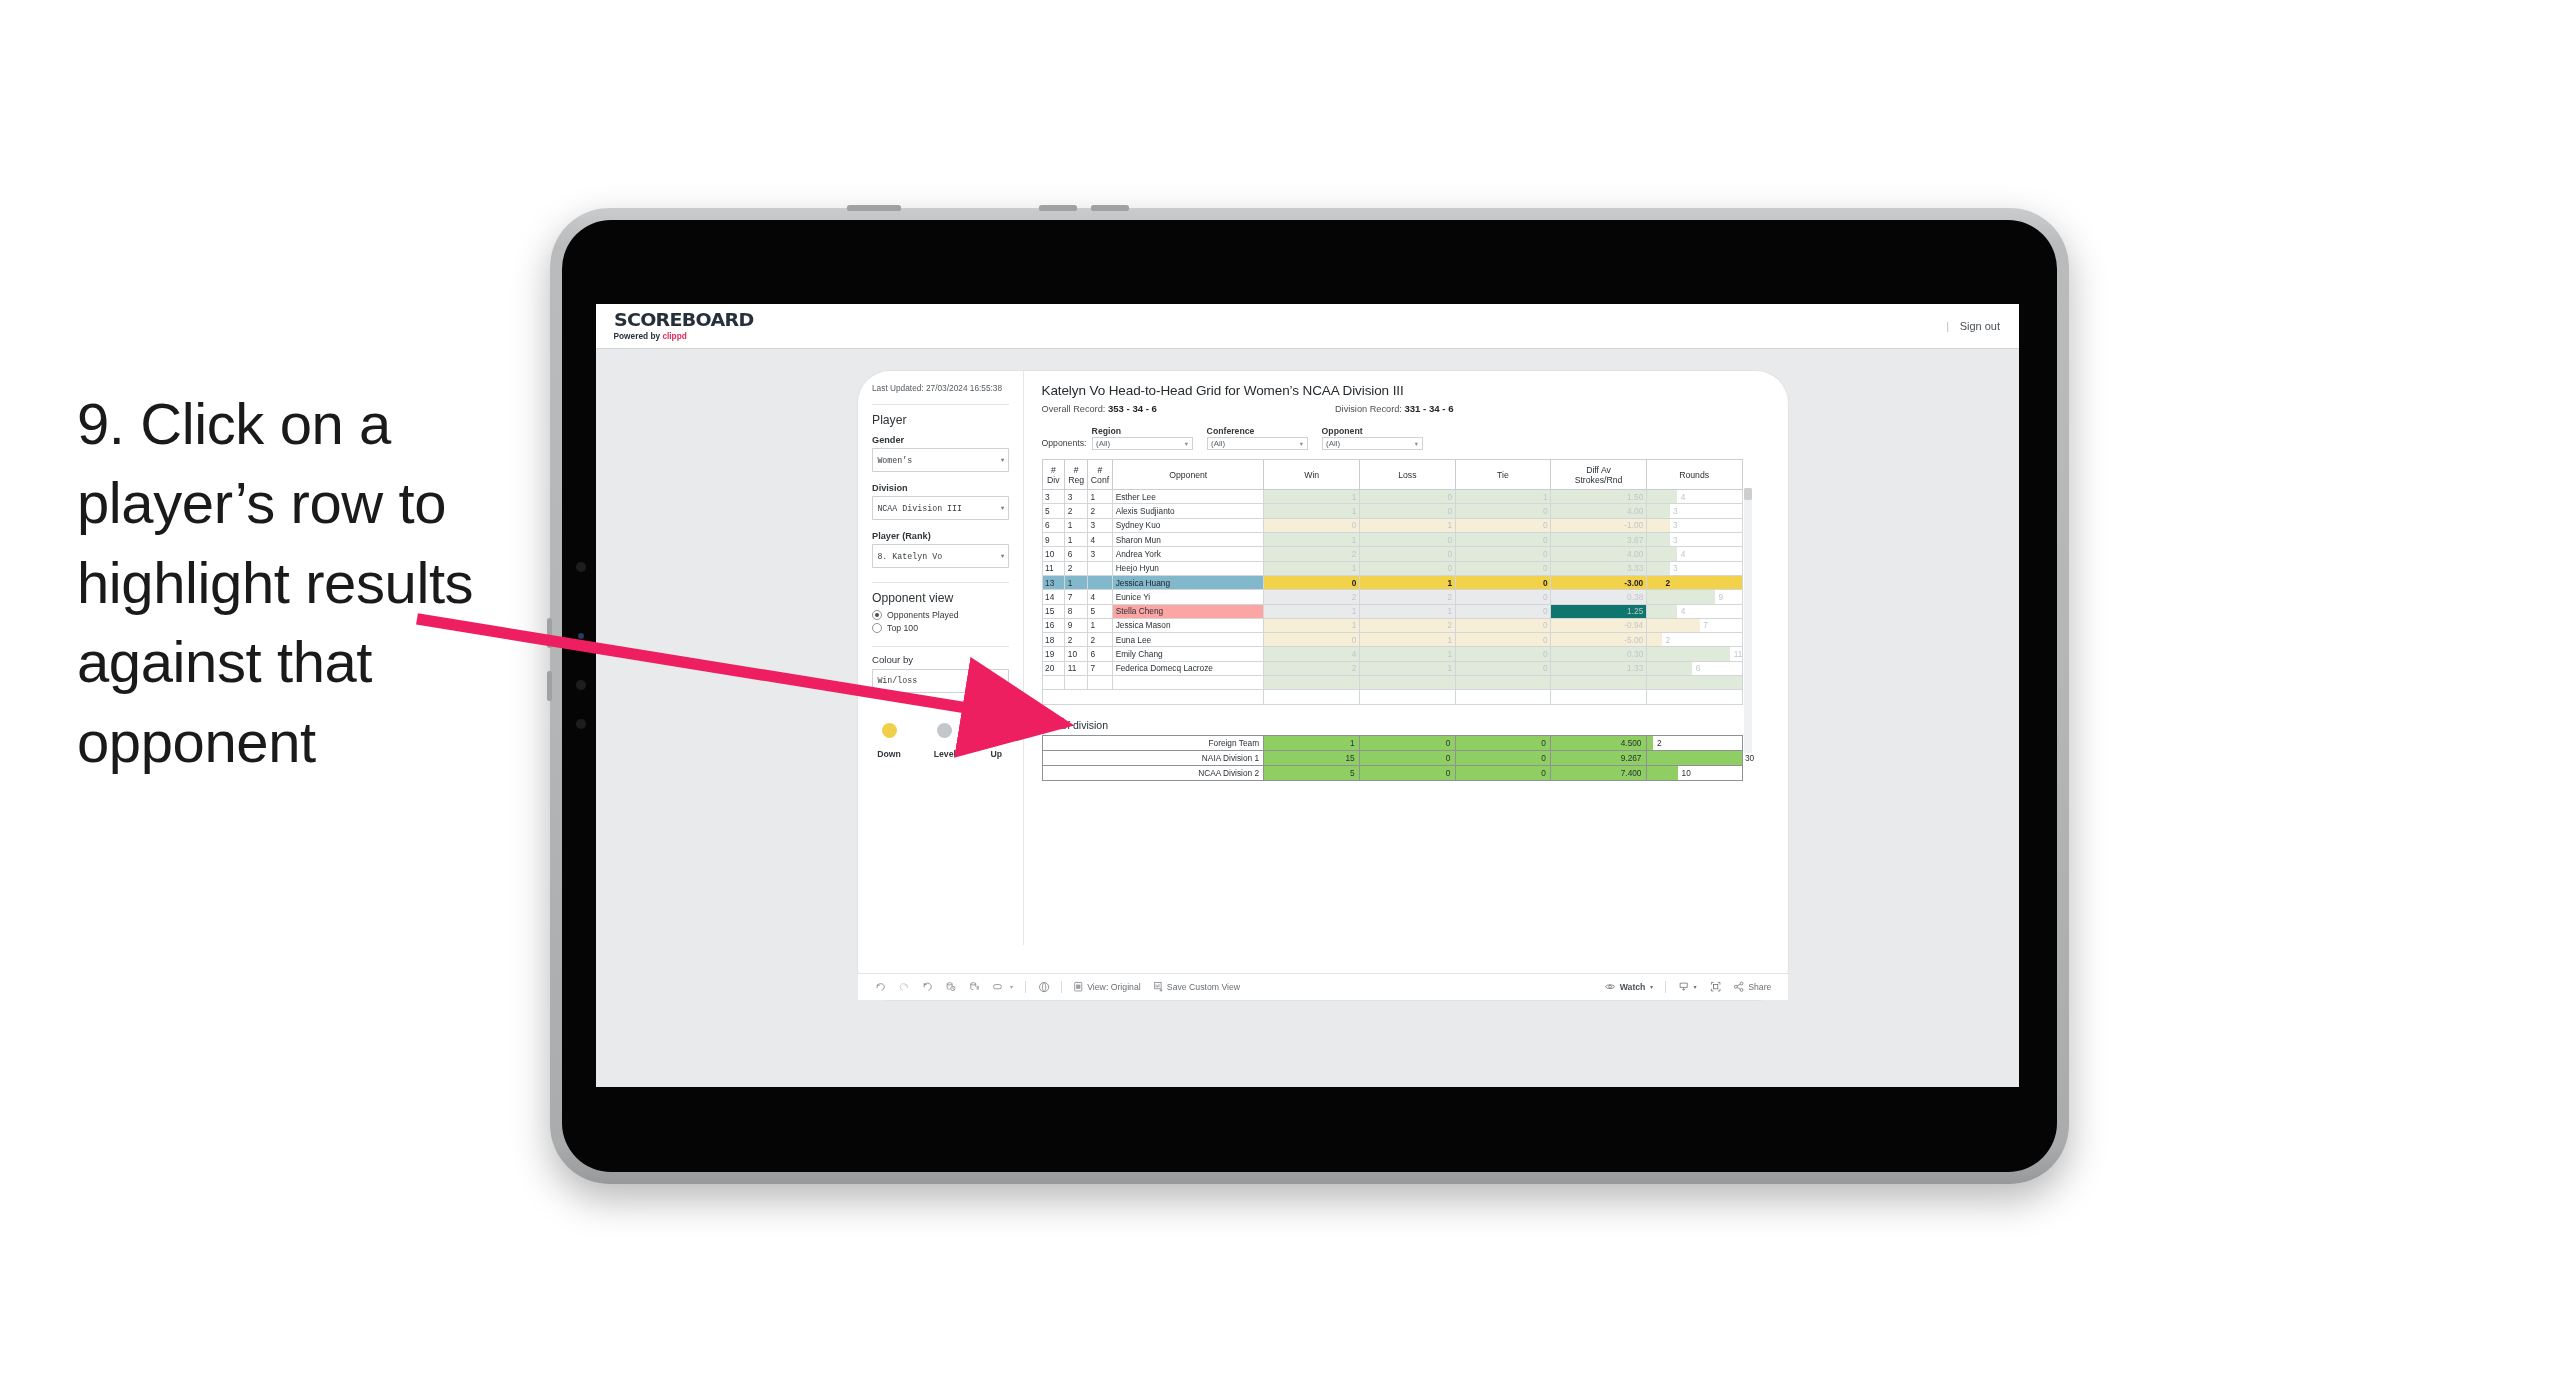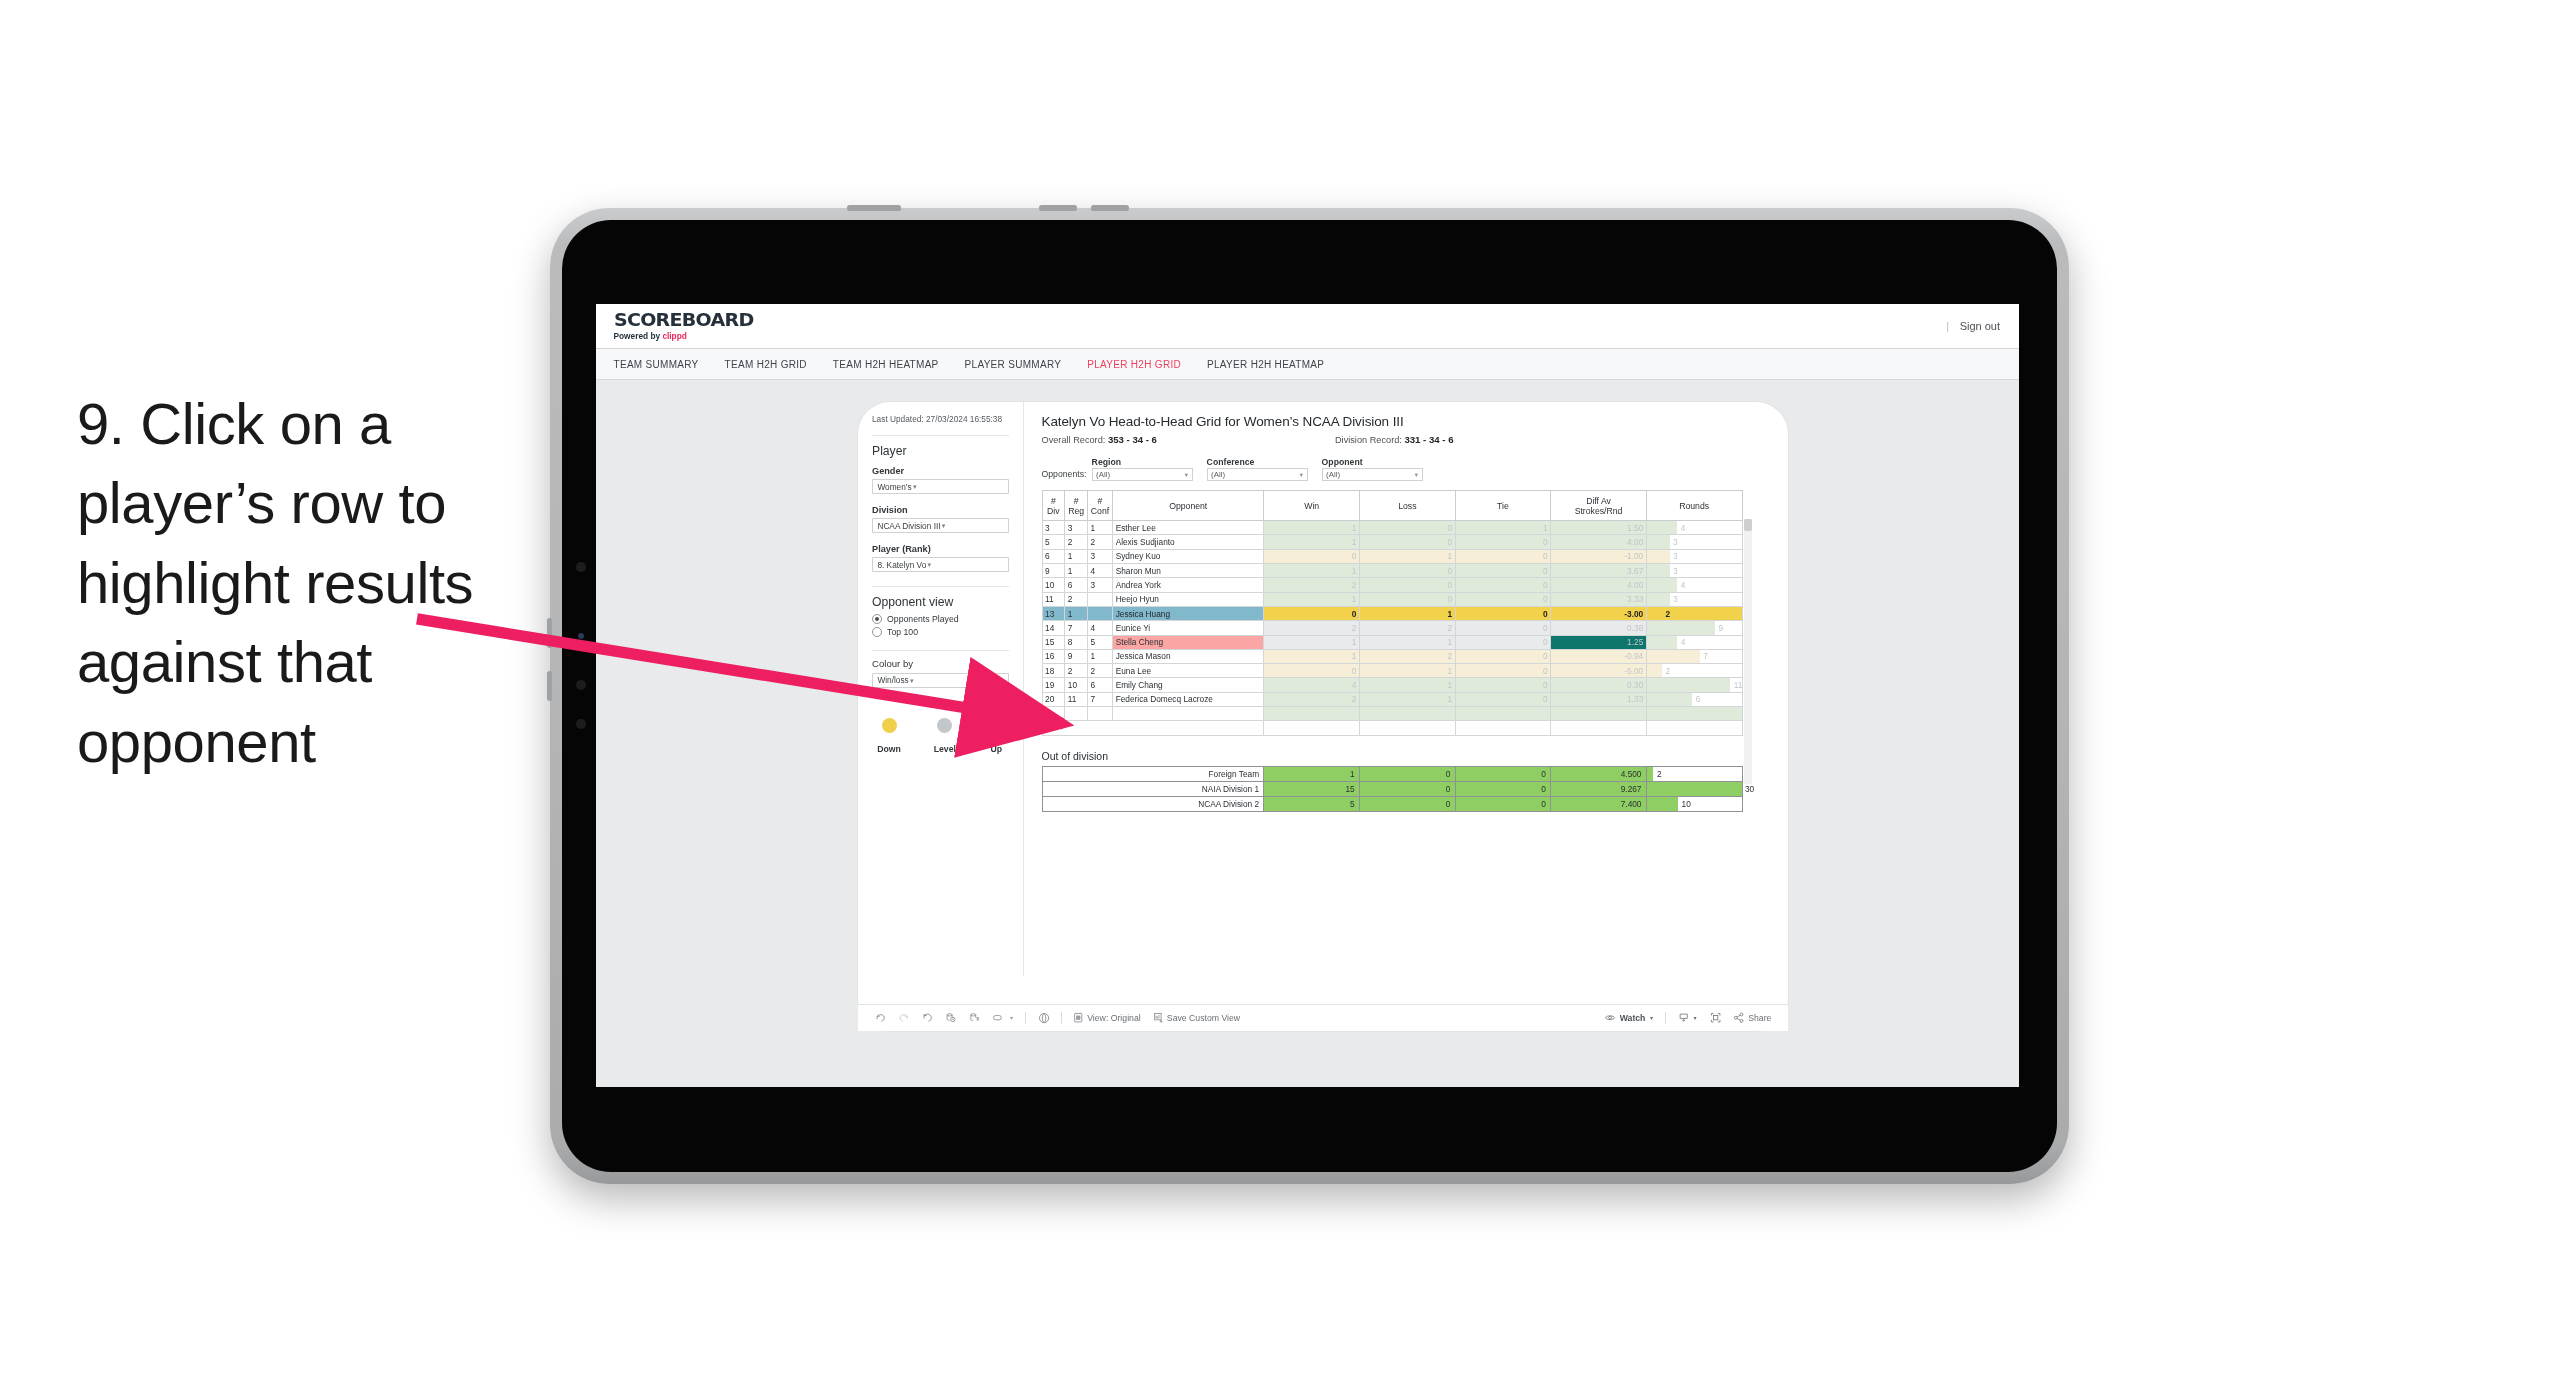--- a/index.html
+++ b/index.html
@@ -103,24 +103,24 @@
   
   .side{
     width:166px;box-sizing:border-box;padding:12.2px 14px 0 14px;
     border-right:0.9px solid #e4e6e8;
   }
   .last-upd{font-size:8.3px;color:#555b60;line-height:1.35;}
   .side-divider{height:0.9px;background:#e2e4e6;margin:9.6px 0 7.9px 0;}
   .side-h{font-size:12.2px;color:#2f3438;margin-bottom:8.7px;font-weight:400;}
   .field-lbl{font-size:9.2px;color:#32373b;font-weight:bold;margin-bottom:2.6px;}
   .sel{
-    height:15px;border:0.9px solid #cfd2d5;background:#fff;border-radius:0.9px;
-    display:flex;align-items:center;
+    height:24px;border:0.9px solid #cfd2d5;background:#fff;border-radius:0.9px;
+    display:flex;align-items:center;justify-content:space-between;
     padding:0 3.5px 0 4.4px;box-sizing:border-box;font-size:8.3px;color:#3a3f43;
-    margin-bottom:11.4px;cursor:pointer;
+    margin-bottom:11.4px;cursor:pointer;font-family:Liberation Mono, monospace;
   }
   .sel .caret{font-size:6.1px;color:#7d8287;}
   .radio-row{display:flex;align-items:center;gap:5.2px;margin-bottom:2.6px;font-size:8.7px;color:#32373b;cursor:pointer;}
   .rd{width:7.9px;height:7.9px;border-radius:50%;border:0.9px solid #8d9297;background:#fff;position:relative;flex:none;}
   .rd.on::after{content:"";position:absolute;left:1.7px;top:1.7px;width:4.4px;height:4.4px;border-radius:50%;background:#4a4f53;}
   .legend{display:flex;justify-content:space-between;padding:0 5.2px;margin-top:30px;}
   .legend-col{display:flex;flex-direction:column;align-items:center;gap:11.4px;}
   .dot{width:15px;height:15px;border-radius:50%;}
   .legend-lbl{font-size:8.7px;color:#33383c;font-weight:bold;}
 
@@ -211,28 +211,20 @@
         <span>Powered by</span>
         <span class="brand">clippd</span>
       </div>
     </div>
     <div class="header-right">
       <span class="hdr-sep">|</span>
       <span class="sign-out">Sign out</span>
     </div>
   </div>
 
-  <div class="subnav">
-    <div class="sub-item">TEAM SUMMARY</div>
-    <div class="sub-item">TEAM H2H GRID</div>
-    <div class="sub-item">TEAM H2H HEATMAP</div>
-    <div class="sub-item">PLAYER SUMMARY</div>
-    <div class="sub-item active">PLAYER H2H GRID</div>
-    <div class="sub-item">PLAYER H2H HEATMAP</div>
-  </div>
 
   <div class="workspace">
     <div class="viz">
       <div class="viz-body">
 
         <div class="side">
           <div class="last-upd">Last Updated: 27/03/2024 16:55:38</div>
           <div class="side-divider"></div>
           <div class="side-h">Player</div>
 

